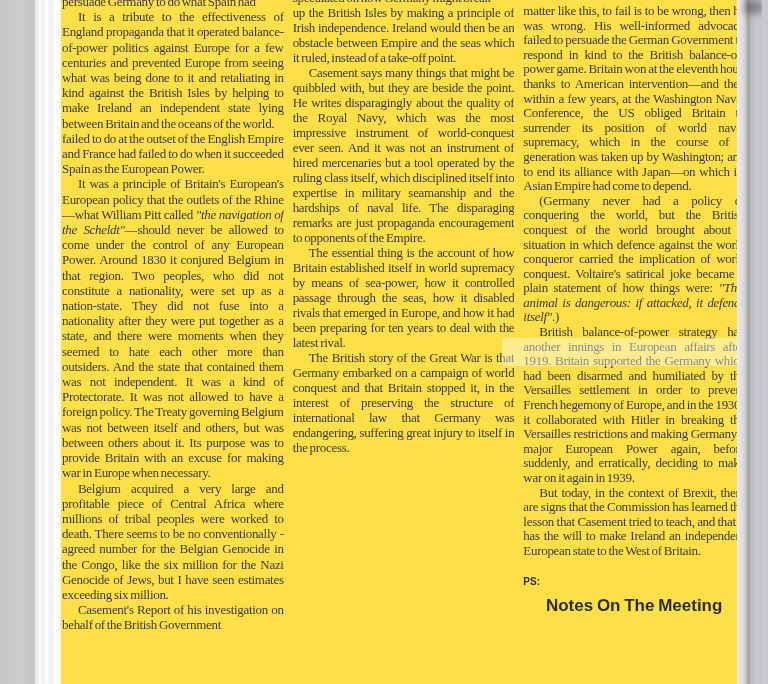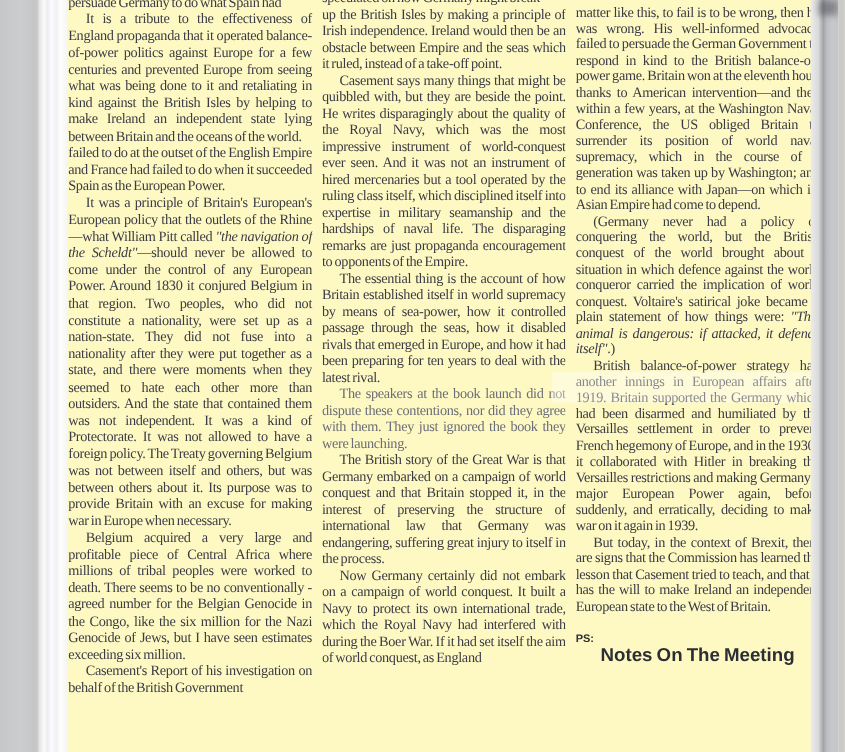--- a/index.html
+++ b/index.html
@@ -3,21 +3,21 @@
 <meta charset="utf-8">
 <style>
   html, body { margin: 0; padding: 0; }
   body {
     width: 768px; height: 684px; overflow: hidden;
     background: #c9cacc;
     font-family: "Liberation Serif", serif;
   }
   .scan {
     position: relative; width: 762px; height: 684px;
-    background: #fef9c3; overflow: hidden;
+    background: #fde047; overflow: hidden;
   }
   
   .gutter-left {
     position: absolute; left: 0; top: 0; width: 33px; height: 684px;
     background: linear-gradient(90deg, #c6c7c9 0%, #cccdcf 60%, #c3c4c6 100%);
   }
   
   .page-edge-left {
     position: absolute; left: 33px; top: 0; width: 28px; height: 684px;
     background: linear-gradient(90deg,
@@ -54,21 +54,21 @@
   .gap-sm { margin-top: 8px; }
   .gap-c3 { margin-top: 12px; }
   .it { font-style: italic; }
   .faded { color: #6b6d78; }
   .ps-label {
     font-family: "Liberation Sans", sans-serif; font-weight: bold;
     font-size: 10px; color: #2d2e35; margin: 16px 0 0; letter-spacing: 0;
   }
   .section-heading {
     font-family: "Liberation Sans", sans-serif; font-weight: bold;
-    font-size: 17px; color: #2d2e35; margin: 0 0 0; text-align: center; letter-spacing: 0;
+    font-size: 17px; color: #2d2e35; margin: 10px 0 0; text-align: center; letter-spacing: 0;
   }
 </style>
 </head>
 <body>
 
 <div class="scan">
   <div class="gutter-left"></div>
   <div class="page-edge-left"></div>
 
   <div class="content">
@@ -83,23 +83,21 @@
         <p class="para ind gap-sm">Casement's Report of his investigation on behalf of the British Government</p>
       </div>
     </div>
 
     <div class="col c2">
       <div class="col-inner">
         <p class="clipline">speculated on how Germany might break</p>
         <p class="para">up the British Isles by making a principle of Irish independence.  Ireland would then be an obstacle between Empire and the seas which it ruled, instead of a take-off point.</p>
         <p class="para ind gap">Casement says many things that might be quibbled with, but they are beside the point.  He writes disparagingly about the quality of the Royal Navy, which was the most impressive instrument of world-conquest ever seen.  And it was not an instrument of hired mercenaries but a tool operated by the ruling class itself, which disciplined itself into expertise in military seamanship and the hardships of naval life.  The disparaging remarks are just propaganda encouragement to opponents of the Empire.</p>
         <p class="para ind">The essential thing is the account of how Britain established itself in world supremacy by means of sea-power, how it controlled passage through the seas, how it disabled rivals that emerged in Europe, and how it had been preparing for ten years to deal with the latest rival.</p>
-        <p class="para ind gap faded">The speakers at the book launch did not dispute these contentions, nor did they agree with them.  They just ignored the book they were launching.</p>
         <p class="para ind gap">The British story of the Great War is that Germany embarked on a campaign of world conquest and that Britain stopped it, in the interest of preserving the structure of international law that Germany was endangering, suffering great injury to itself in the process.</p>
-        <p class="para ind">Now Germany certainly did not embark on a campaign of world conquest.  It built a Navy to protect its own international trade, which the Royal Navy had interfered with during the Boer War.  If it had set itself the aim of world conquest, as England</p>
       </div>
     </div>
 
     <div class="col c3">
       <div class="col-inner">
         <p class="para">matter like this, to fail is to be wrong, then he was wrong. His well-informed advocacy failed to persuade the German Government to respond in kind to the British balance-of-power game.  Britain won at the eleventh hour, thanks to American intervention—and then within a few years, at the Washington Naval Conference, the US obliged Britain to surrender its position of world naval supremacy, which in the course of a generation was taken up by Washington;  and to end its alliance with Japan—on which its Asian Empire had come to depend.</p>
         <p class="para ind gap-c3"><span>(Germany never had a policy of conquering the world, but the British conquest of the world brought about a situation in which defence against the world conqueror carried the implication of world conquest.  Voltaire's satirical joke became a plain statement of how things were:  </span><span class="it">"This animal is dangerous: if attacked, it defends itself"</span><span>.)</span></p>
         <p class="para ind gap-c3">British balance-of-power strategy had another innings in European affairs after 1919.  Britain supported the Germany which had been disarmed and humiliated by the Versailles settlement in order to prevent French hegemony of Europe, and in the 1930s it collaborated with Hitler in breaking the Versailles restrictions and making Germany a major European Power again, before suddenly, and erratically, deciding to make war on it again in 1939.</p>
         <p class="para ind">But today, in the context of Brexit, there are signs that the Commission has learned the lesson that Casement tried to teach, and that it has the will to make Ireland an independent European state to the West of Britain.</p>
         <p class="ps-label">PS:</p>

